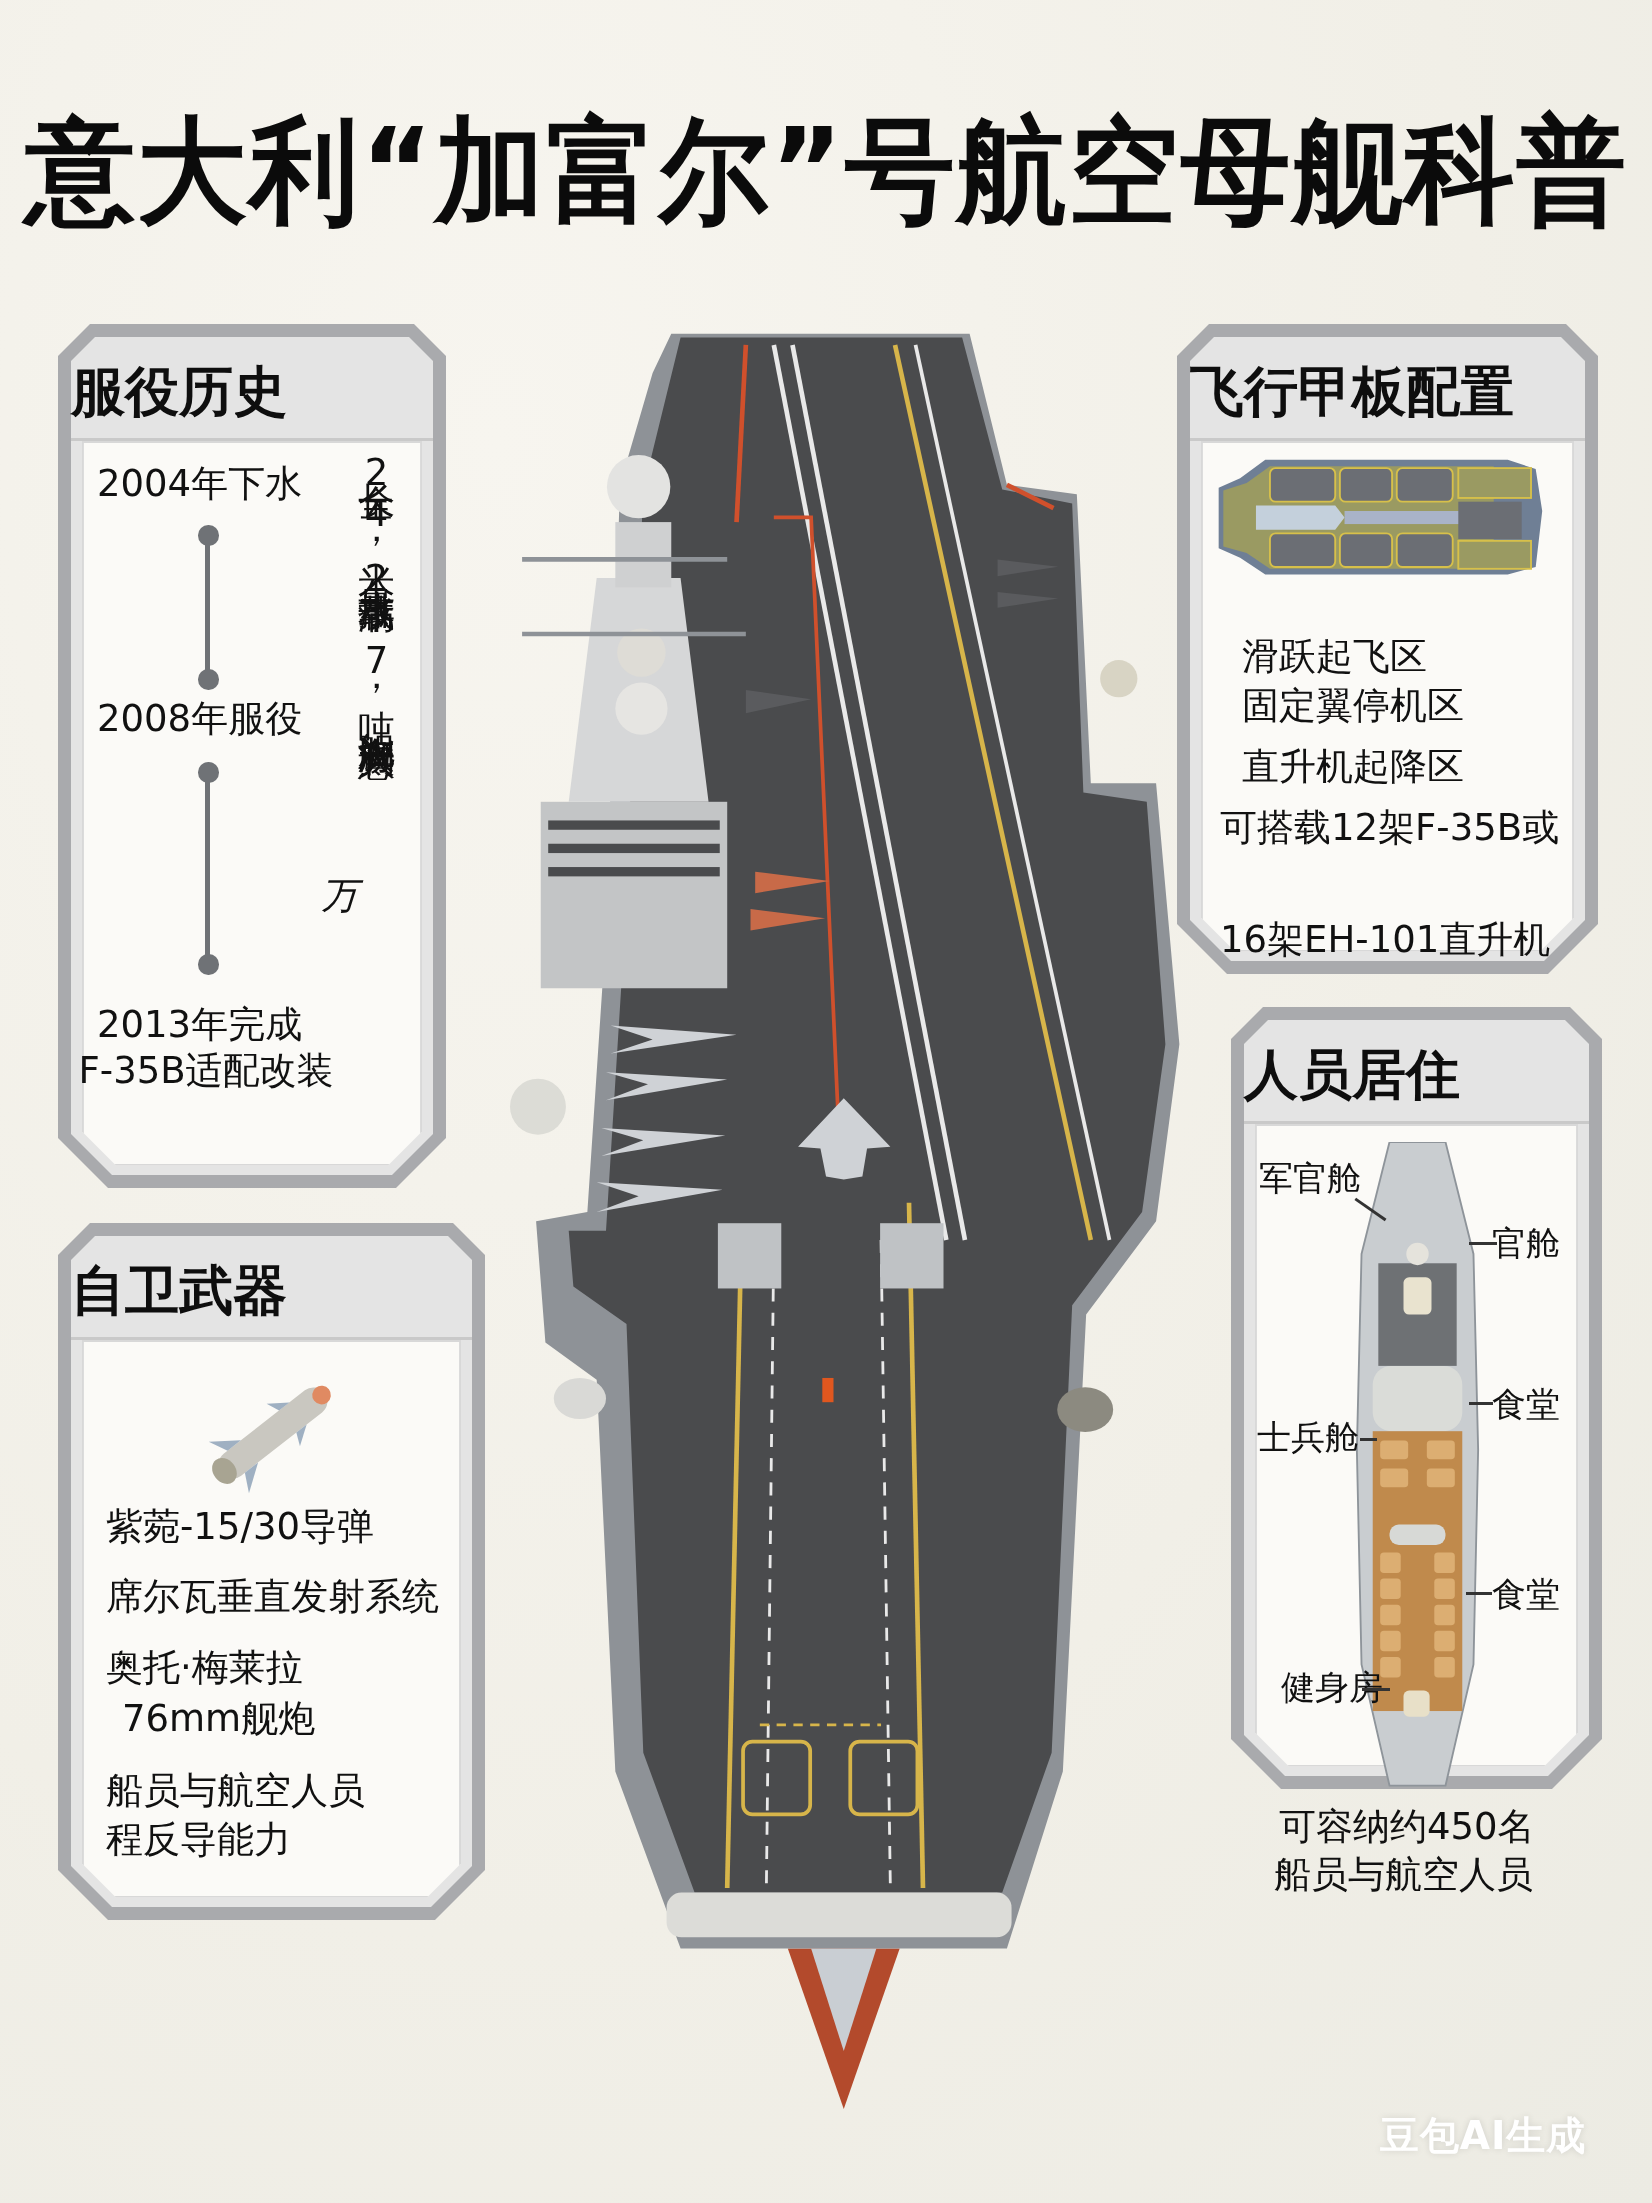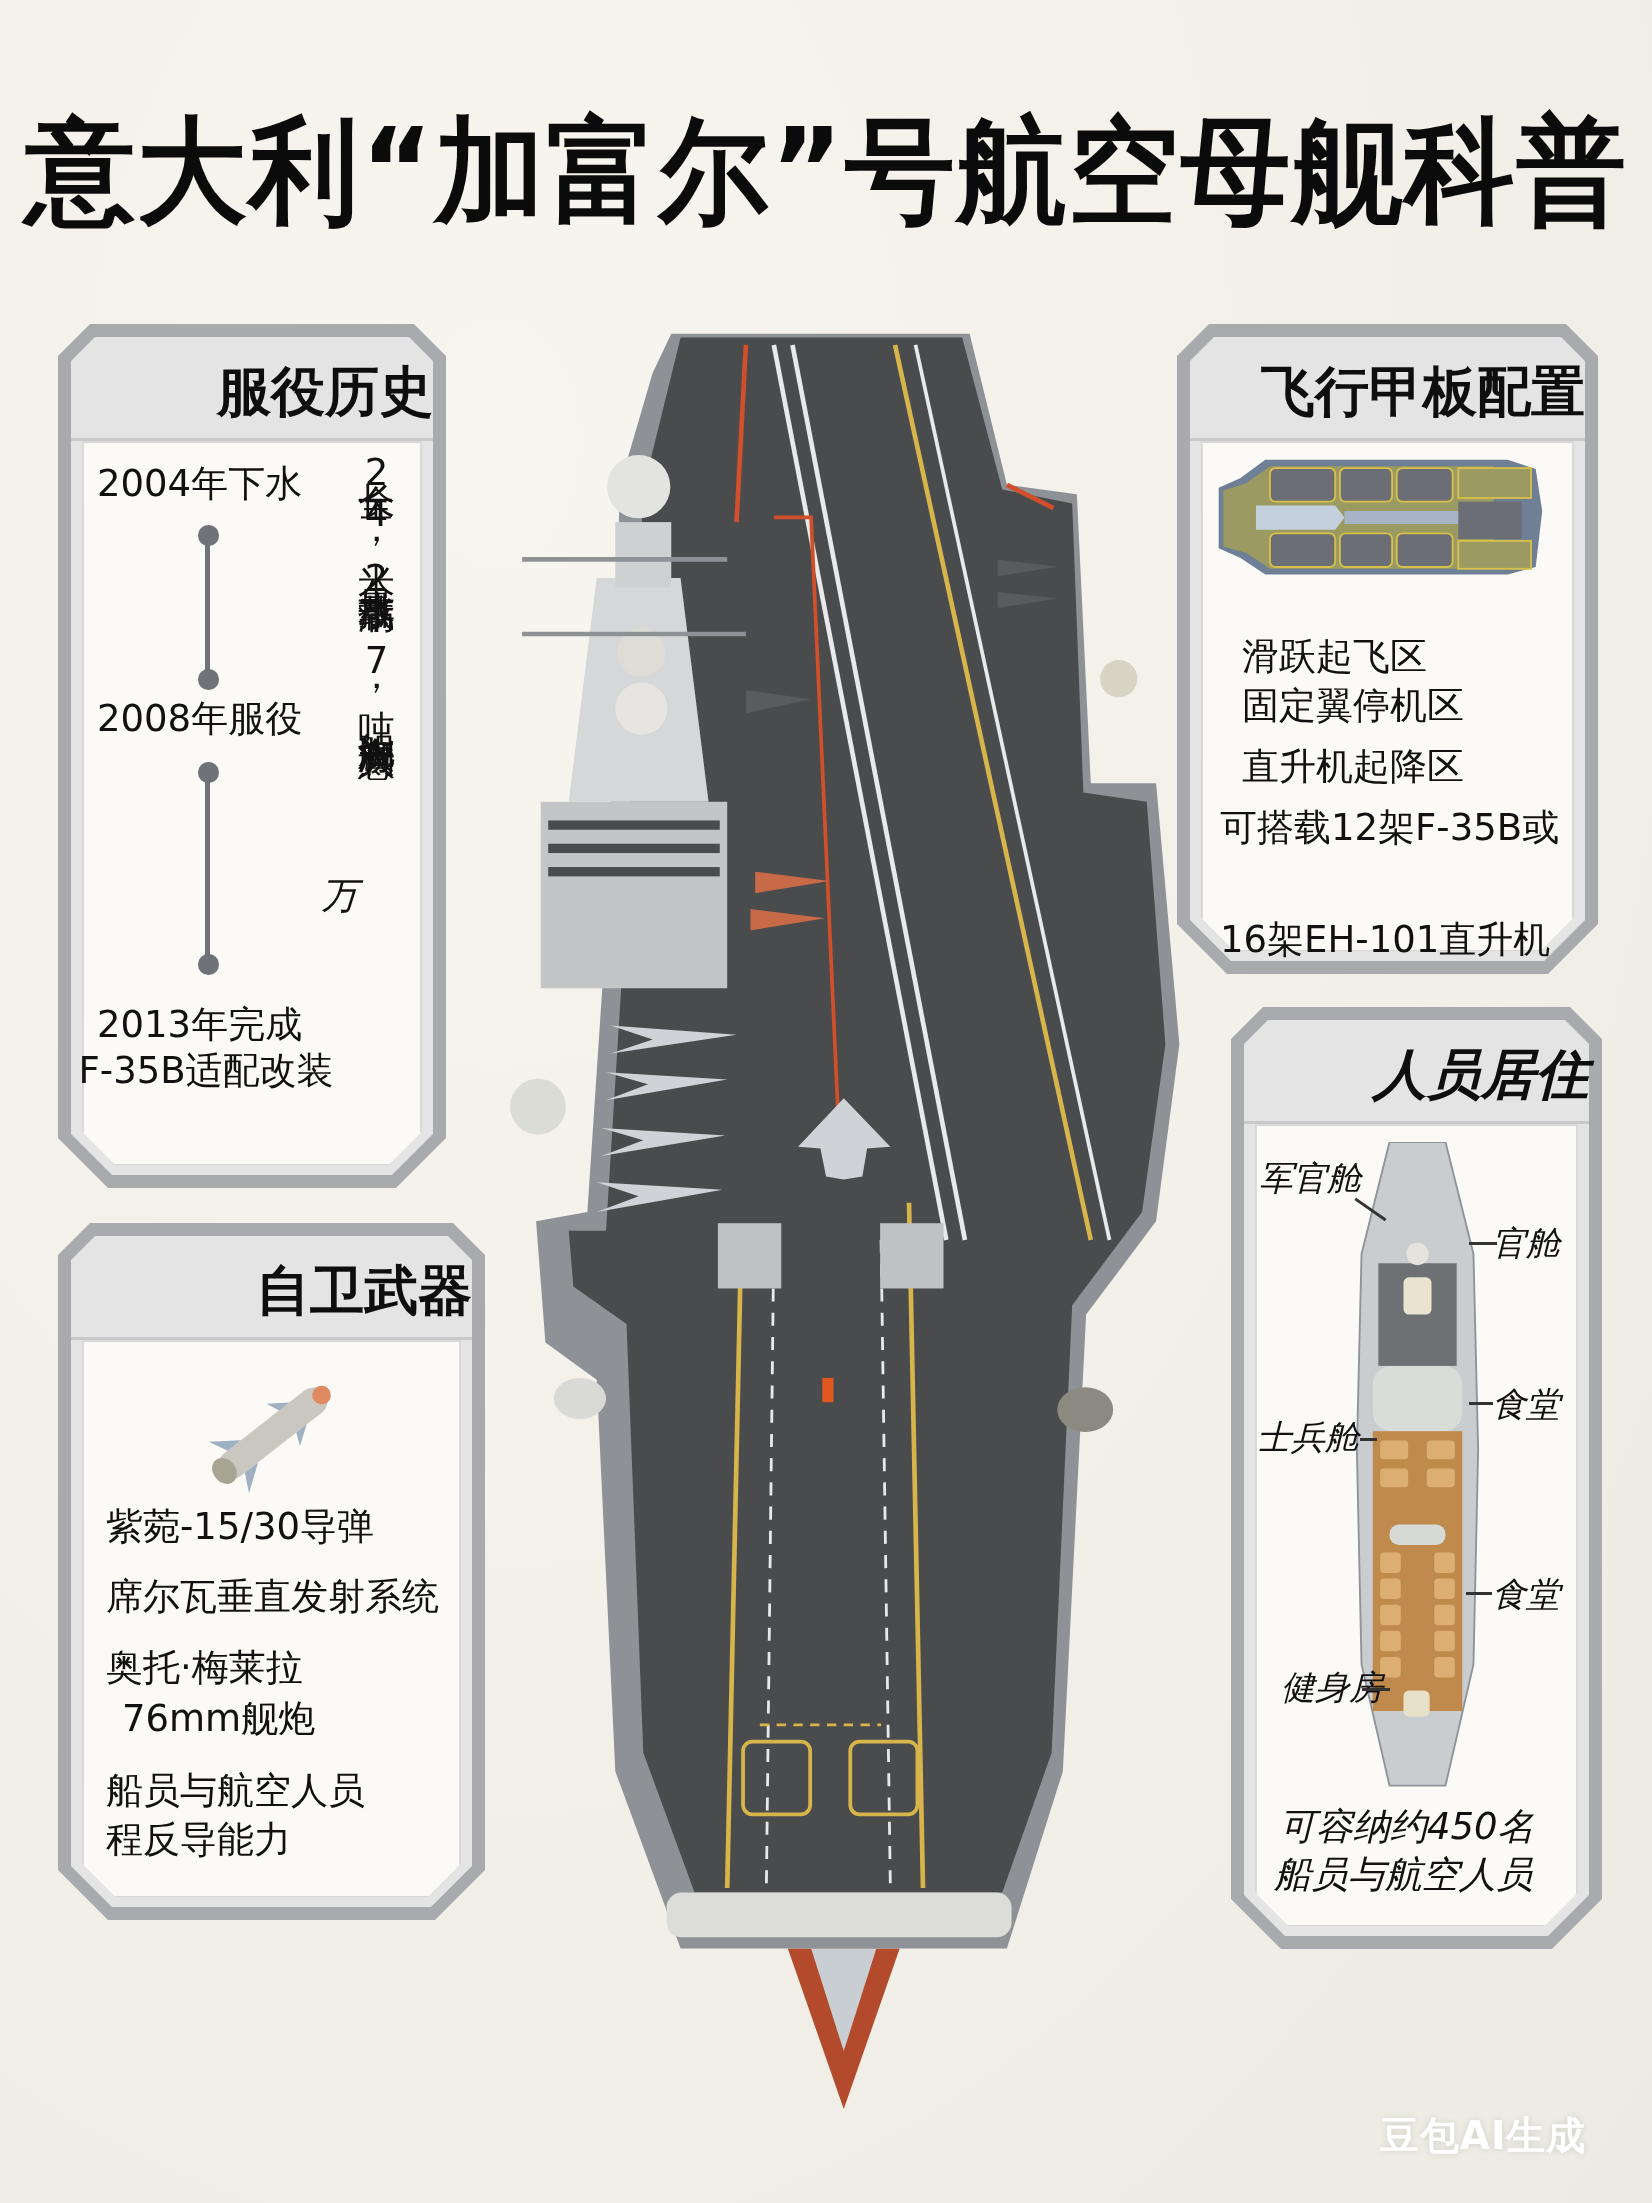--- a/index.html
+++ b/index.html
@@ -24,21 +24,21 @@
   .panel .inner {
     position:absolute; left:13px; top:13px; right:13px; bottom:13px; background:#e4e4e4;
     clip-path:polygon(24px 0, calc(100% - 24px) 0, 100% 24px, 100% calc(100% - 41px), calc(100% - 41px) 100%, 41px 100%, 0 calc(100% - 41px), 0 24px);
   }
   .panel .body {
     position:absolute; left:24px; right:24px; bottom:22.4px; background:#fbfaf7;
     clip-path:polygon(0 0, 100% 0, 100% calc(100% - 34px), calc(100% - 34px) 100%, 34px 100%, 0 calc(100% - 34px));
     box-shadow: inset 0 0 0 1.9px #d8d8d8;
   }
   .panel .head {
-    position:absolute; left:13px; right:13px; top:13px; text-align:right;
+    position:absolute; left:13px; right:13px; top:13px; text-align:left;
     font-weight:900; font-size:54px; color:#0e0e0e;
     border-bottom:3.7px solid #c9c9c9;
   }
   .txt { position:absolute; font-size:37px; color:#111; line-height:1.18; white-space:nowrap; }
 
   
   .dot { position:absolute; width:20.5px; height:20.5px; border-radius:50%; background:#6f7276; }
   .vline { position:absolute; width:4.7px; background:#6f7276; }
   .vert-text {
     position:absolute; writing-mode:vertical-rl; text-orientation:upright;
@@ -197,21 +197,21 @@
     <rect x="262" y="92" width="78" height="30" fill="#9a9a62" stroke="#d7c04a" stroke-width="2"></rect>
   </svg>
 
   <div class="txt" style="left:65px; top:296px;margin-top:15px;">滑跃起飞区</div>
   <div class="txt" style="left:65px; top:360px;">固定翼停机区</div>
   <div class="txt" style="left:65px; top:421px;">直升机起降区</div>
   <div class="txt" style="left:43px; top:482px;">可搭载12架F-35B或</div>
   <div class="txt" style="left:43px; top:550px;margin-top:44px;">16架EH-101直升机</div>
 </div>
 
-<div class="panel" style="left:1231px; top:1007px; width:371px; height:942px;font-style:italic;">
+<div class="panel" style="left:1231px; top:1007px; width:371px; height:782px;">
   <div class="outer"></div>
   <div class="inner"></div>
   <div class="head" style="top:20.5px; height:93px; line-height:93px;">人员居住</div>
   <div class="body" style="top:117px;"></div>
 
   <svg style="position:absolute; left:121px; top:135px;" width="131" height="653" viewBox="0 0 140 700">
     <polygon points="40,0 100,0 130,120 135,330 130,560 100,690 40,690 10,560 5,330 10,120" fill="#c9cdd0" stroke="#8e949a" stroke-width="2"></polygon>
     <rect x="28" y="130" width="84" height="110" fill="#6e7174"></rect>
     <rect x="55" y="145" width="30" height="40" rx="6" fill="#e9e3cf"></rect>
     <circle cx="70" cy="120" r="12" fill="#e5e3dc"></circle>

